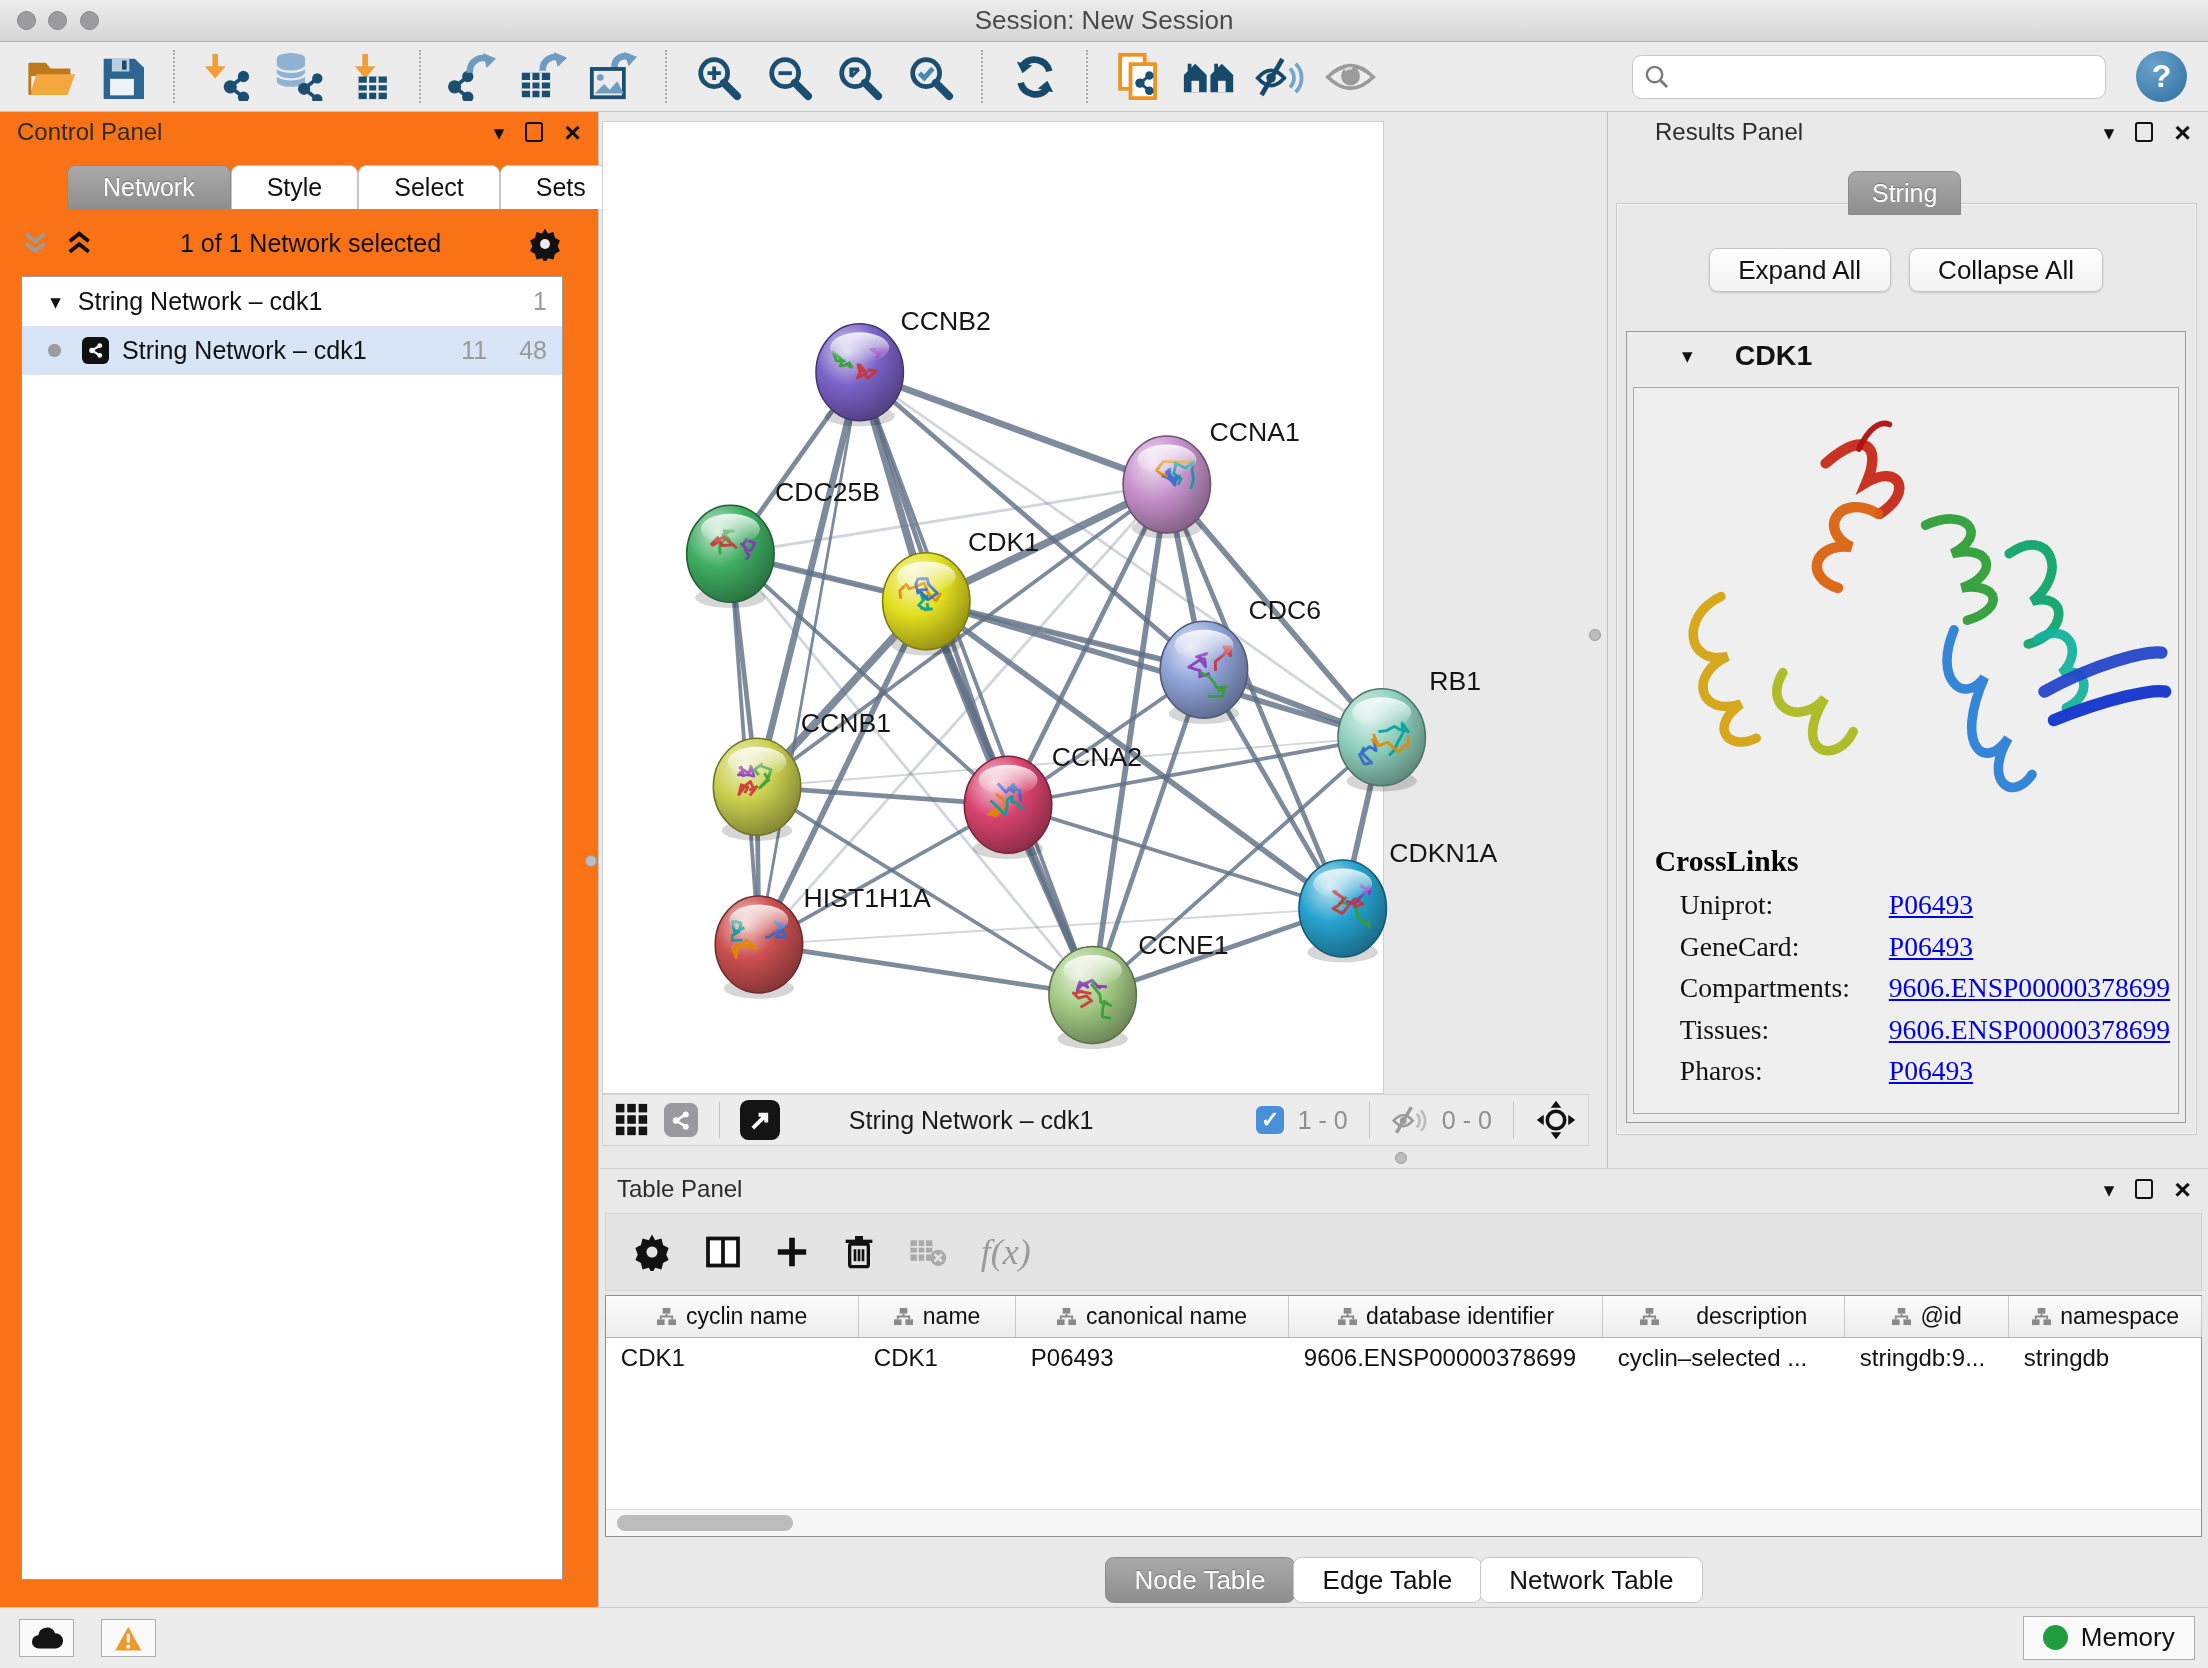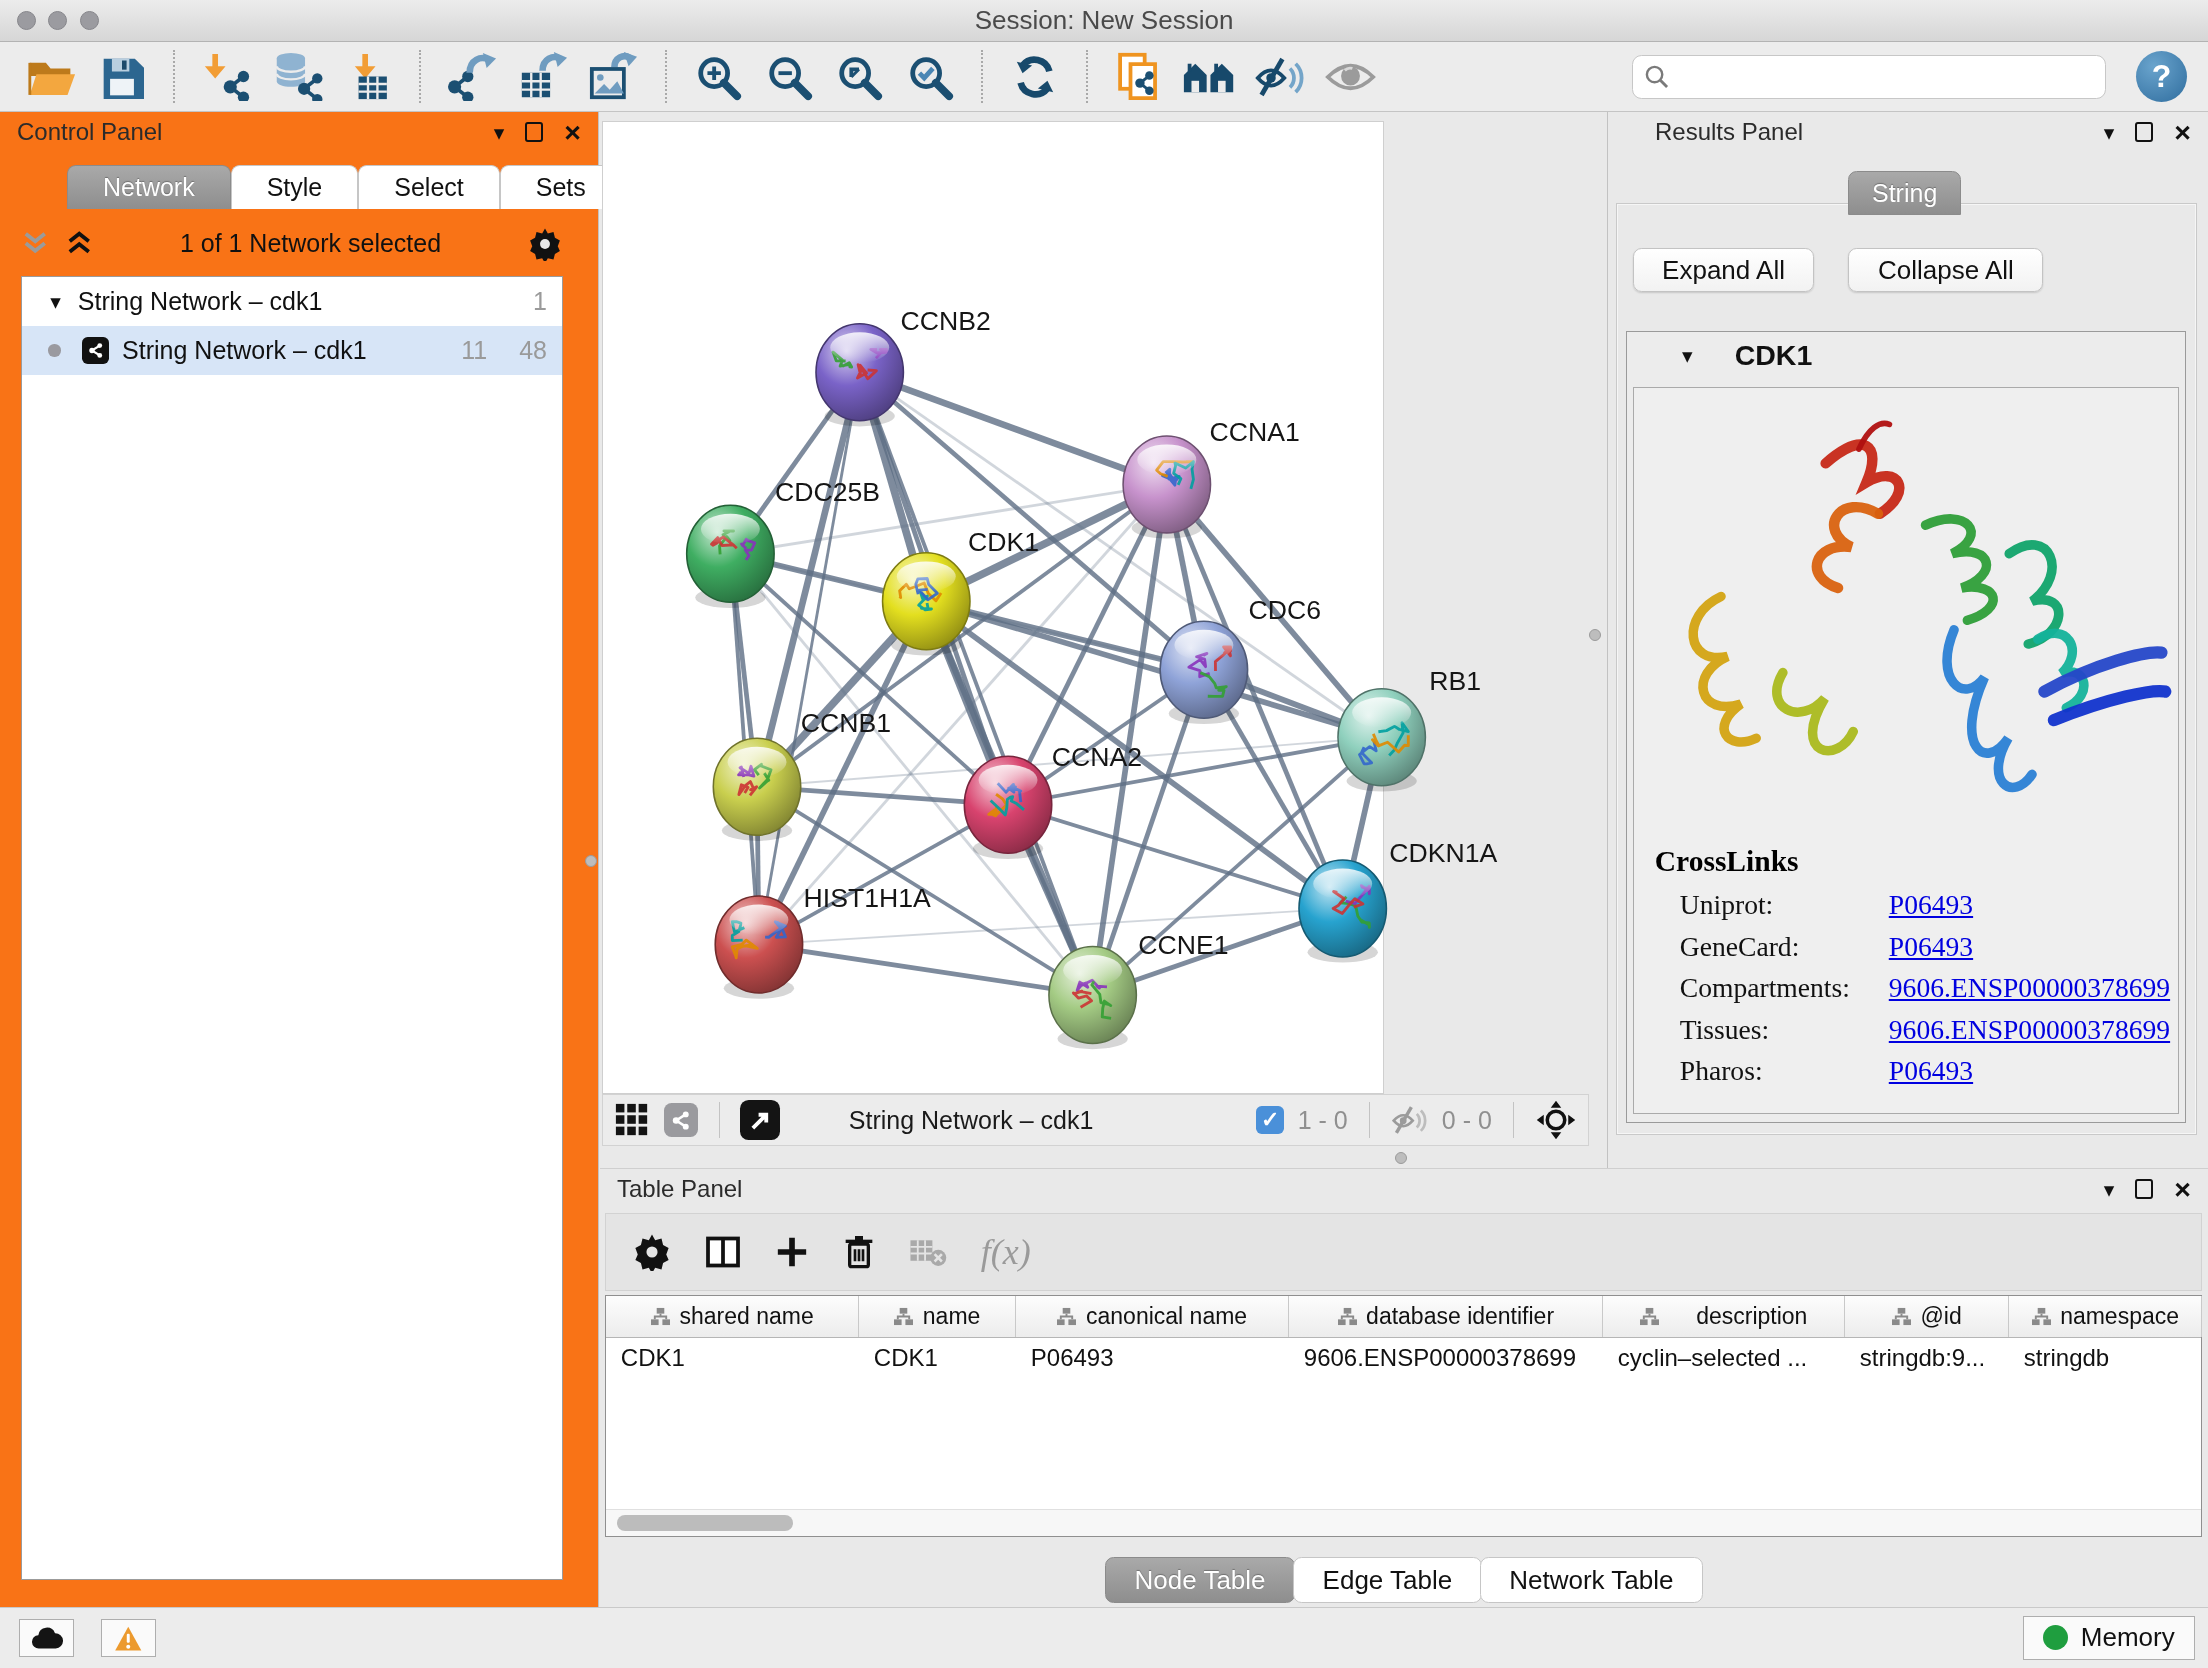--- a/index.html
+++ b/index.html
@@ -87,21 +87,21 @@
   .blacktile { width:40px; height:40px; background:#141414; border-radius:8.6px; display:flex; align-items:center; justify-content:center; }
   .hdot { position:absolute; width:12.4px; height:12.4px; border-radius:50%; background:#bdbdbd; border:1px solid #9b9b9b; }
 
   
   .rp { position:absolute; left:1607px; top:112px; width:601px; height:1495px; background:#e9e9e9; border-left:1px solid #c2c2c2;padding-left:30px; }
   .rp-tab { position:absolute; left:240px; top:59px; z-index:3; height:44px; padding:0 23px;
     background:linear-gradient(#a9a9a9,#8e8e8e); color:#fff; font-size:25px;
     border:1px solid #8b8b8b; border-radius:8.6px 8.6px 0 0; display:flex; align-items:center; text-shadow:0 -1px 1px rgba(0,0,0,.3); }
   .rp-group { position:absolute; left:7.6px; right:11.4px; top:91px; height:932px;
     border:1.9px solid #c9c9c9; box-shadow:inset 0 0 0 1px #f6f6f6; background:#e9e9e9; }
-  .rp-btnrow { position:absolute; left:16px; right:0; top:44px; display:flex; gap:34px; }
+  .rp-btnrow { position:absolute; left:0; right:0; top:44px; display:flex; justify-content:center; gap:18px; }
   .wbtn { height:44px; padding:0 28.5px; background:linear-gradient(#ffffff,#f2f2f2); border:1px solid #c3c3c3; border-radius:8.6px;
     font-size:26px; color:#111; display:flex; align-items:center; box-shadow:0 1px 1.9px rgba(0,0,0,.15); }
   .cdk-box { position:absolute; left:9.5px; right:9.5px; top:127px; bottom:11.4px; border:1.9px solid #9a9a9a; background:#ececec; }
   .cdk-head { height:46px; display:flex; align-items:center; gap:42px; padding-left:55px; }
   .cdk-name { font-size:28.5px; font-weight:bold; color:#111; }
   .desc-box { position:absolute; left:5.7px; right:5.7px; top:55px; bottom:7.6px; border:1px solid #aaa; background:#efefef; overflow:hidden; }
   .desc-text { font-size:26px; color:#111; margin:13.3px 0 0 28.5px; }
   .crosslinks { margin:25px 0 0 21px; font-family:"Liberation Serif", serif; }
   .crosslinks h3 { font-size:29.5px; color:#000; margin-bottom:11.4px; }
   .clrow { display:flex; margin:9.5px 0 0 25px; font-size:27.6px; }
@@ -737,21 +737,21 @@
   </div>
   <div class="tbl">
     <div class="tbl-head" id="tbl-head">
         <div class="th" style="width: 253px; flex: 0 0 253px;">
           <svg width="21" height="19" viewBox="0 0 22 20">
             <rect x="7" y="1" width="8" height="6" fill="#8a8a8a"></rect>
             <rect x="1" y="13" width="8" height="6" fill="#8a8a8a"></rect>
             <rect x="13" y="13" width="8" height="6" fill="#8a8a8a"></rect>
             <path d="M11 7v3M5 13v-3h12v3" stroke="#8a8a8a" stroke-width="2" fill="none"></path>
           </svg>
-          <span>shared name</span>
+          <span>cyclin name</span>
         </div>
         <div class="th" style="width: 157px; flex: 0 0 157px;">
           <svg width="21" height="19" viewBox="0 0 22 20">
             <rect x="7" y="1" width="8" height="6" fill="#8a8a8a"></rect>
             <rect x="1" y="13" width="8" height="6" fill="#8a8a8a"></rect>
             <rect x="13" y="13" width="8" height="6" fill="#8a8a8a"></rect>
             <path d="M11 7v3M5 13v-3h12v3" stroke="#8a8a8a" stroke-width="2" fill="none"></path>
           </svg>
           <span>name</span>
         </div>

